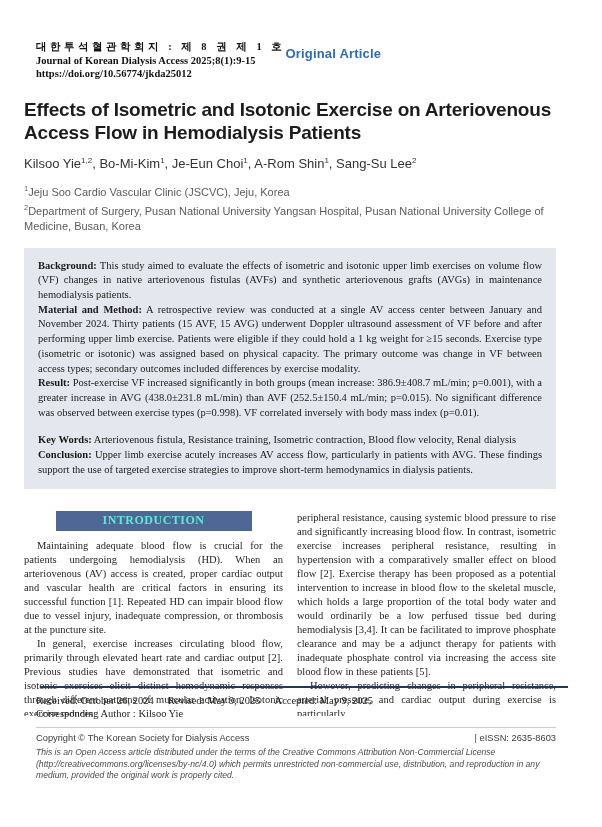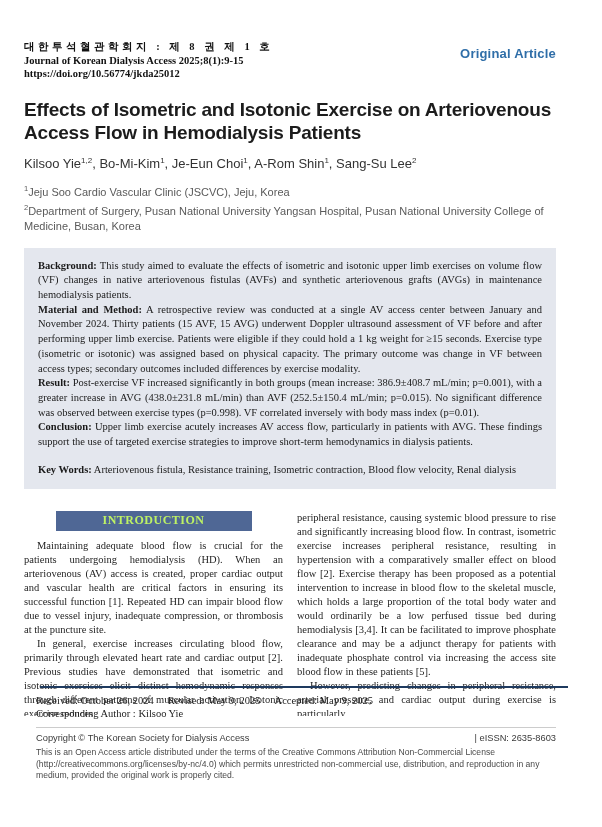--- a/index.html
+++ b/index.html
@@ -6,21 +6,21 @@
   html,body { background:#ffffff; }
   .page {
     position:relative; width:602px; height:827px; margin:0 auto;
     background:#ffffff; overflow:hidden;
     font-family:"Liberation Serif", "DejaVu Serif", serif;
     color:#1f1f1f;
   }
   .content { padding:40px 46px 0 24px; }
 
   
-  .masthead { display:flex; justify-content:space-between; align-items:flex-start; }
+  .masthead { display:flex; align-items:flex-start;margin-left:12px; }
   .mast-left { font-weight:bold; line-height:13.5px; font-size:10.5px; color:#111; }
   .mast-kr { letter-spacing:3.5px; font-size:10.5px; font-family:"Liberation Serif","DejaVu Sans",serif; }
   .mast-cit { font-size:10.5px; }
   .mast-doi { font-size:10.5px; }
   .article-type {
     font-family:"Liberation Sans", sans-serif; font-weight:bold;
     font-size:13px; color:#2f6ea8; margin-top:6px; letter-spacing:0.2px;
   }
 
   
@@ -45,42 +45,42 @@
     padding:11px 14px 12px 14px;
   }
   .abs-p { font-size:10.5px; line-height:14.7px; text-align:justify; color:#1a1a1a; }
   .abs-label { font-weight:bold; }
   .abs-keywords { margin-top:13px; }
 
   
   .columns { margin-top:22px; display:flex; gap:14px; height:205px; overflow:hidden; }
   .col { width:260px; }
   .section-bar {
-    width:196px; margin:0 auto 8px auto; background:#4f6795; color:#bef264;
+    width:196px; margin:0 auto 8px auto; background:#4f6795; color:#5eead4;
     text-align:center; font-weight:bold; font-size:12px; letter-spacing:0.5px;
     padding:2px 0 3px 0;
   }
   .body-p { font-size:10.5px; line-height:14px; text-align:justify; color:#1f1f1f; }
   .indent { text-indent:13px; }
 
   
   .footer { position:absolute; left:36px; right:46px; top:686px; }
   .rule-navy { border:0; border-top:2px solid #1e3a5f; width:528px; margin-left:4px; }
   .received-row { margin-top:7px; font-size:10.5px; color:#222; }
   .received-row span { margin-right:14px; }
   .corresponding { margin-top:2px; font-size:10.5px; color:#222; }
   .addr-block { margin-left:138px; font-size:10.5px; line-height:14.2px; color:#222; }
   .hairline { border:0; border-top:1px solid #cccccc; margin-top:8px; }
   .copyright-row {
     display:flex; justify-content:space-between; margin-top:5px;
     font-family:"Liberation Sans", sans-serif; font-size:9.3px; color:#3a3a3a;
   }
   .license {
     margin-top:4px; font-family:"Liberation Sans", sans-serif;
-    font-size:8.6px; line-height:11.5px; color:#4a4a4a; text-align:left;
+    font-size:8.6px; line-height:11.5px; color:#4a4a4a; text-align:left;font-style:italic;
   }
 </style>
 </head>
 <body>
 
 <div class="page">
   <div class="content">
 
     <div class="masthead">
       <div class="mast-left">
@@ -97,22 +97,22 @@
 
     <div class="affils">
       <div><sup>1</sup><span>Jeju Soo Cardio Vascular Clinic (JSCVC), Jeju, Korea</span></div>
       <div><sup>2</sup><span>Department of Surgery, Pusan National University Yangsan Hospital, Pusan National University College of Medicine, Busan, Korea</span></div>
     </div>
 
     <section class="abstract">
       <p class="abs-p"><b class="abs-label">Background:</b> <span>This study aimed to evaluate the effects of isometric and isotonic upper limb exercises on volume flow (VF) changes in native arteriovenous fistulas (AVFs) and synthetic arteriovenous grafts (AVGs) in maintenance hemodialysis patients.</span></p>
       <p class="abs-p"><b class="abs-label">Material and Method:</b> <span>A retrospective review was conducted at a single AV access center between January and November 2024. Thirty patients (15 AVF, 15 AVG) underwent Doppler ultrasound assessment of VF before and after performing upper limb exercise. Patients were eligible if they could hold a 1 kg weight for ≥15 seconds. Exercise type (isometric or isotonic) was assigned based on physical capacity. The primary outcome was change in VF between access types; secondary outcomes included differences by exercise modality.</span></p>
       <p class="abs-p"><b class="abs-label">Result:</b> <span>Post-exercise VF increased significantly in both groups (mean increase: 386.9±408.7 mL/min; p=0.001), with a greater increase in AVG (438.0±231.8 mL/min) than AVF (252.5±150.4 mL/min; p=0.015). No significant difference was observed between exercise types (p=0.998). VF correlated inversely with body mass index (p=0.01).</span></p>
+      <p class="abs-p abs-keywords"><b class="abs-label">Key Words:</b> <span>Arteriovenous fistula, Resistance training, Isometric contraction, Blood flow velocity, Renal dialysis</span></p>
       <p class="abs-p"><b class="abs-label">Conclusion:</b> <span>Upper limb exercise acutely increases AV access flow, particularly in patients with AVG. These findings support the use of targeted exercise strategies to improve short-term hemodynamics in dialysis patients.</span></p>
-      <p class="abs-p abs-keywords"><b class="abs-label">Key Words:</b> <span>Arteriovenous fistula, Resistance training, Isometric contraction, Blood flow velocity, Renal dialysis</span></p>
     </section>
 
     <div class="columns">
       <div class="col">
         <div class="section-bar">INTRODUCTION</div>
         <p class="body-p indent">Maintaining adequate blood flow is crucial for the patients undergoing hemodialysis (HD). When an arteriovenous (AV) access is created, proper cardiac output and vascular health are critical factors in ensuring its successful function [1]. Repeated HD can impair blood flow due to vessel injury, inadequate compression, or thrombosis at the puncture site.</p>
         <p class="body-p indent">In general, exercise increases circulating blood flow, primarily through elevated heart rate and cardiac output [2]. Previous studies have demonstrated that isometric and isotonic exercises elicit distinct hemodynamic responses through different patterns of muscular activation. Isotonic exercise reduces</p>
       </div>
       <div class="col">
         <p class="body-p">peripheral resistance, causing systemic blood pressure to rise and significantly increasing blood flow. In contrast, isometric exercise increases peripheral resistance, resulting in hypertension with a comparatively smaller effect on blood flow [2]. Exercise therapy has been proposed as a potential intervention to increase in blood flow to the skeletal muscle, which holds a large proportion of the total body water and would ordinarily be a low perfused tissue bed during hemodialysis [3,4]. It can be facilitated to improve phosphate clearance and may be a adjunct therapy for patients with inadequate phosphate control via increasing the access site blood flow in these patients [5].</p>

